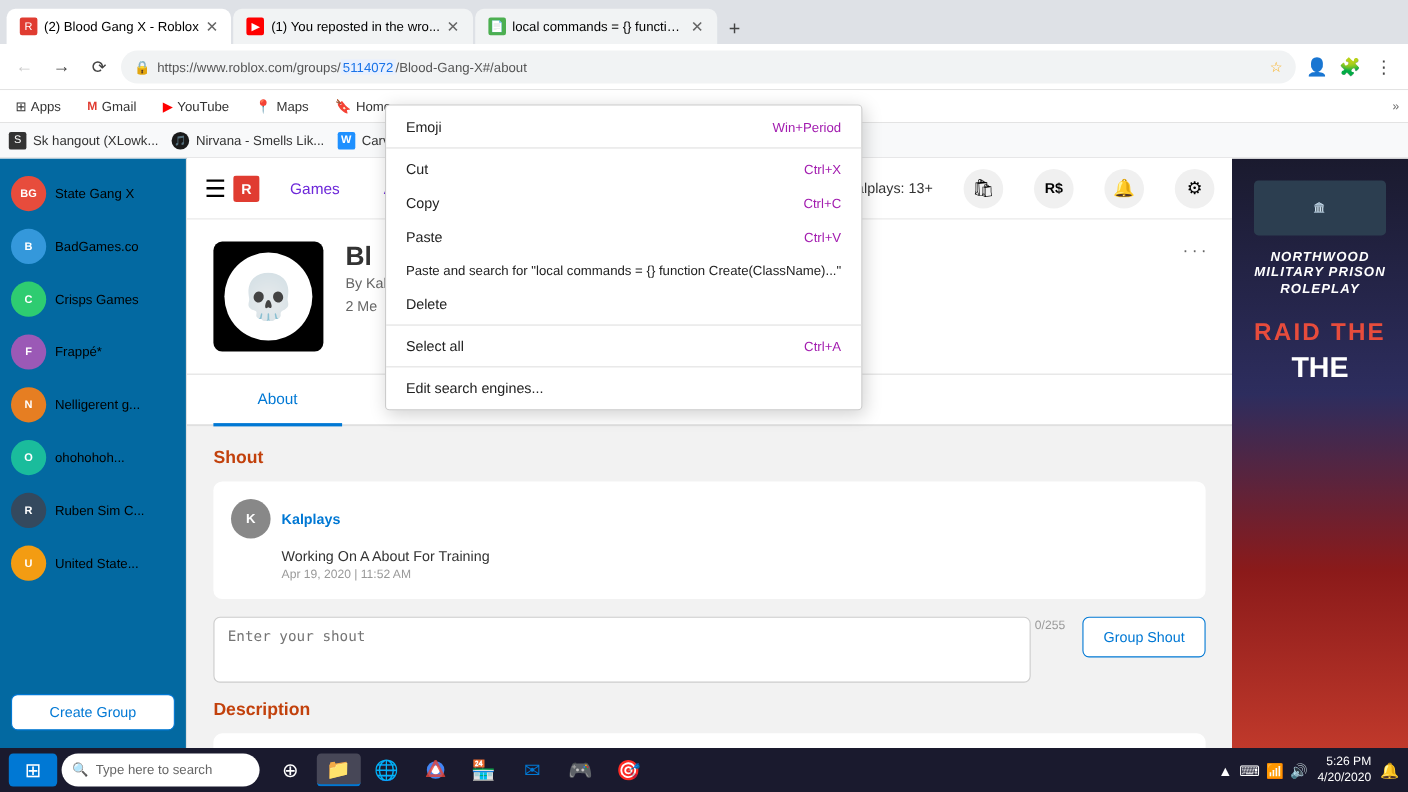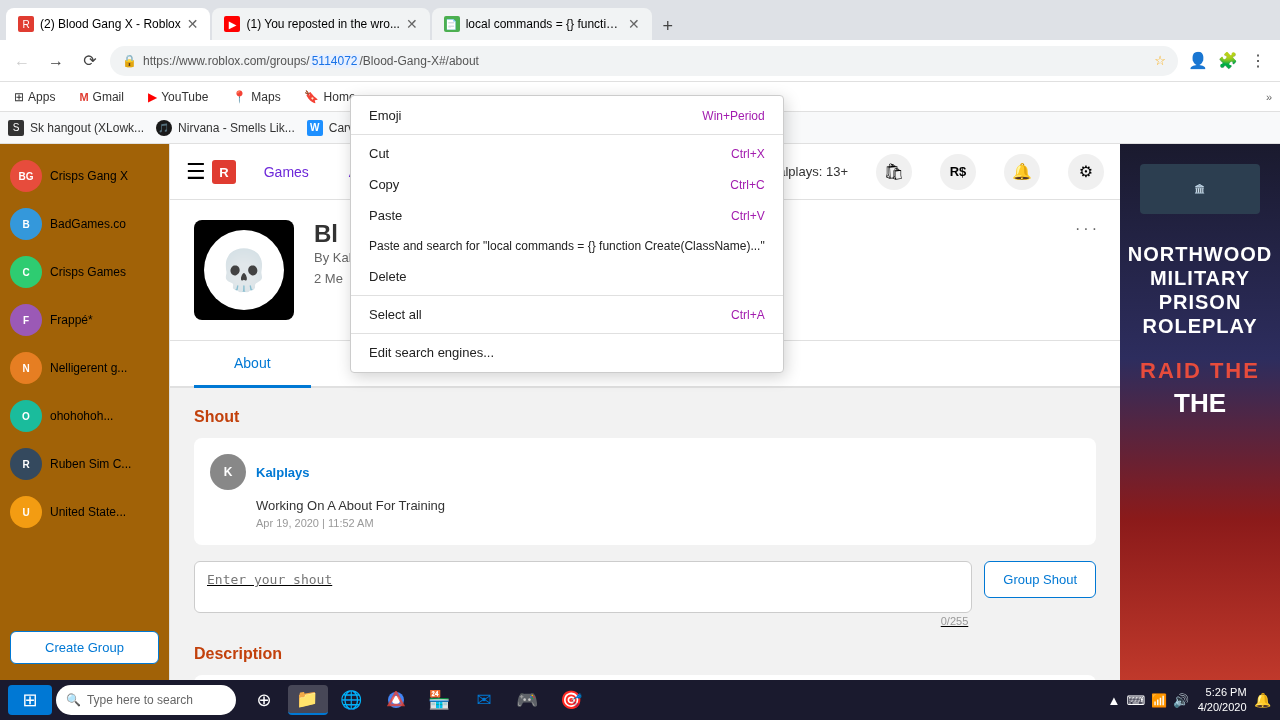--- a/index.html
+++ b/index.html
@@ -39,21 +39,21 @@
     .bookmarks-more { margin-left: auto; color: #666; font-size: 11px; cursor: pointer; }
 
     
     .notification-bar { background: #f8f9fa; height: 32px; display: flex; align-items: center; padding: 0 8px; gap: 12px; border-bottom: 1px solid #e0e0e0; }
     .notification-item { display: flex; align-items: center; gap: 6px; font-size: 12px; color: #333; }
 
     
     .page { display: flex; height: calc(100vh - 40px - 40px - 42px - 30px - 32px); overflow: hidden; }
 
     
-    .sidebar { width: 170px; background: #a16207; border-right: 1px solid #e0e0e0; display: flex; flex-direction: column; overflow-y: auto; padding: 8px 0; flex-shrink: 0; }
+    .sidebar { width: 170px; background: #0369a1; border-right: 1px solid #e0e0e0; display: flex; flex-direction: column; overflow-y: auto; padding: 8px 0; flex-shrink: 0; }
     .sidebar-item { display: flex; align-items: center; gap: 8px; padding: 8px 10px; cursor: pointer; font-size: 13px; }
     .sidebar-avatar { width: 32px; height: 32px; border-radius: 50%; background: #ccc; flex-shrink: 0; overflow: hidden; display: flex; align-items: center; justify-content: center; font-size: 11px; }
     .sidebar-name { font-size: 12px; white-space: nowrap; overflow: hidden; text-overflow: ellipsis; }
     .sidebar-create-btn { margin: 8px 10px; padding: 8px 16px; background: #fff; border: 1.5px solid #0078d4; color: #0078d4; border-radius: 6px; cursor: pointer; font-size: 13px; font-weight: 500; text-align: center; }
 
     
     .main-content { flex: 1; overflow-y: auto; background: #f2f2f2; }
     .roblox-header { background: #fff; display: flex; align-items: center; padding: 0 16px; gap: 16px; height: 56px; border-bottom: 1px solid #e0e0e0; }
     .roblox-nav-item { font-size: 14px; color: #6d28d9; padding: 8px 12px; cursor: pointer; }
     .roblox-right { margin-left: auto; display: flex; align-items: center; gap: 28px; }
@@ -81,27 +81,27 @@
     .shout-box { background: #fff; border-radius: 8px; padding: 16px; margin-bottom: 16px; }
     .shout-author { display: flex; align-items: center; gap: 10px; margin-bottom: 8px; }
     .shout-avatar { width: 36px; height: 36px; border-radius: 50%; background: #666; flex-shrink: 0; overflow: hidden; }
     .shout-name { font-size: 13px; font-weight: bold; color: #0078d4; }
     .shout-text { font-size: 13px; color: #333; margin-left: 46px; }
     .shout-date { font-size: 11px; color: #999; margin-left: 46px; margin-top: 4px; }
     .shout-input-row { display: flex; gap: 12px; align-items: stretch; }
     .shout-input { flex: 1; border: 1.5px solid #ccc; border-radius: 6px; padding: 10px 12px; font-size: 13px; resize: none; color: #aaa; height: 60px; }
     .shout-count { font-size: 11px; color: #999; text-align: right; padding: 2px 4px; }
     .shout-btn { padding: 10px 18px; background: #fff; border: 1.5px solid #0078d4; color: #0078d4; border-radius: 6px; cursor: pointer; font-size: 13px; font-weight: 500; white-space: nowrap; align-self: flex-start; }
-    .shout-input-wrapper { flex: 1; display: flex; flex-direction: column; text-decoration: underline; }
+    .shout-input-wrapper { flex: 1; display: flex; flex-direction: row; }
     .desc-section { background: #fff; border-radius: 8px; padding: 16px; }
 
     
     .ad-sidebar { width: 160px; background: #ddd; flex-shrink: 0; overflow: hidden; }
     .ad-image { width: 100%; height: 100%; background: linear-gradient(to bottom, #1a1a2e 0%, #2d2d5e 40%, #8b1a1a 70%, #c0392b 100%); display: flex; flex-direction: column; align-items: center; padding: 20px 10px; color: #fff; font-size: 11px; font-weight: bold; text-align: center; }
-    .ad-title { font-size: 20px; font-weight: 900; text-transform: uppercase; letter-spacing: 1px; margin-top: 20px; line-height: 1.2; }
+    .ad-title { font-size: 12px; font-weight: 900; text-transform: uppercase; letter-spacing: 1px; margin-top: 4px; line-height: 1.2; font-style: italic; }
 
     
     .context-menu { position: absolute; background: #fff; border: 1px solid #ccc; border-radius: 4px; box-shadow: 2px 4px 16px rgba(0,0,0,0.18); z-index: 10000; min-width: 350px; padding: 4px 0; top: 95px; left: 350px; }
     .ctx-item { display: flex; align-items: center; justify-content: space-between; padding: 8px 18px; cursor: pointer; font-size: 13px; color: #222; }
     .ctx-shortcut { color: #a21caf; font-size: 12px; }
     .ctx-separator { height: 1px; background: #e0e0e0; margin: 3px 0; }
     .ctx-long-text { font-size: 12px; }
 
     
     .avatar-bg-1 { background: #e74c3c; }
@@ -190,21 +190,21 @@
       <span style="width:16px;height:16px;background:#1e90ff;border-radius:2px;font-size:10px;color:#fff;display:flex;align-items:center;justify-content:center;font-weight:bold;">W</span>
       <span>Carvens Customs</span>
     </div>
   </div>
 
   <div class="page">
 
     <div class="sidebar">
       <div class="sidebar-item">
         <div class="sidebar-avatar avatar-bg-1" style="font-size:10px;color:#fff;font-weight:bold;">BG</div>
-        <span class="sidebar-name">Crisps Gang X</span>
+        <span class="sidebar-name">State Gang X</span>
       </div>
       <div class="sidebar-item">
         <div class="sidebar-avatar avatar-bg-2" style="font-size:10px;color:#fff;font-weight:bold;">B</div>
         <span class="sidebar-name">BadGames.co</span>
       </div>
       <div class="sidebar-item">
         <div class="sidebar-avatar avatar-bg-3" style="font-size:10px;color:#fff;font-weight:bold;">C</div>
         <span class="sidebar-name">Crisps Games</span>
       </div>
       <div class="sidebar-item">

